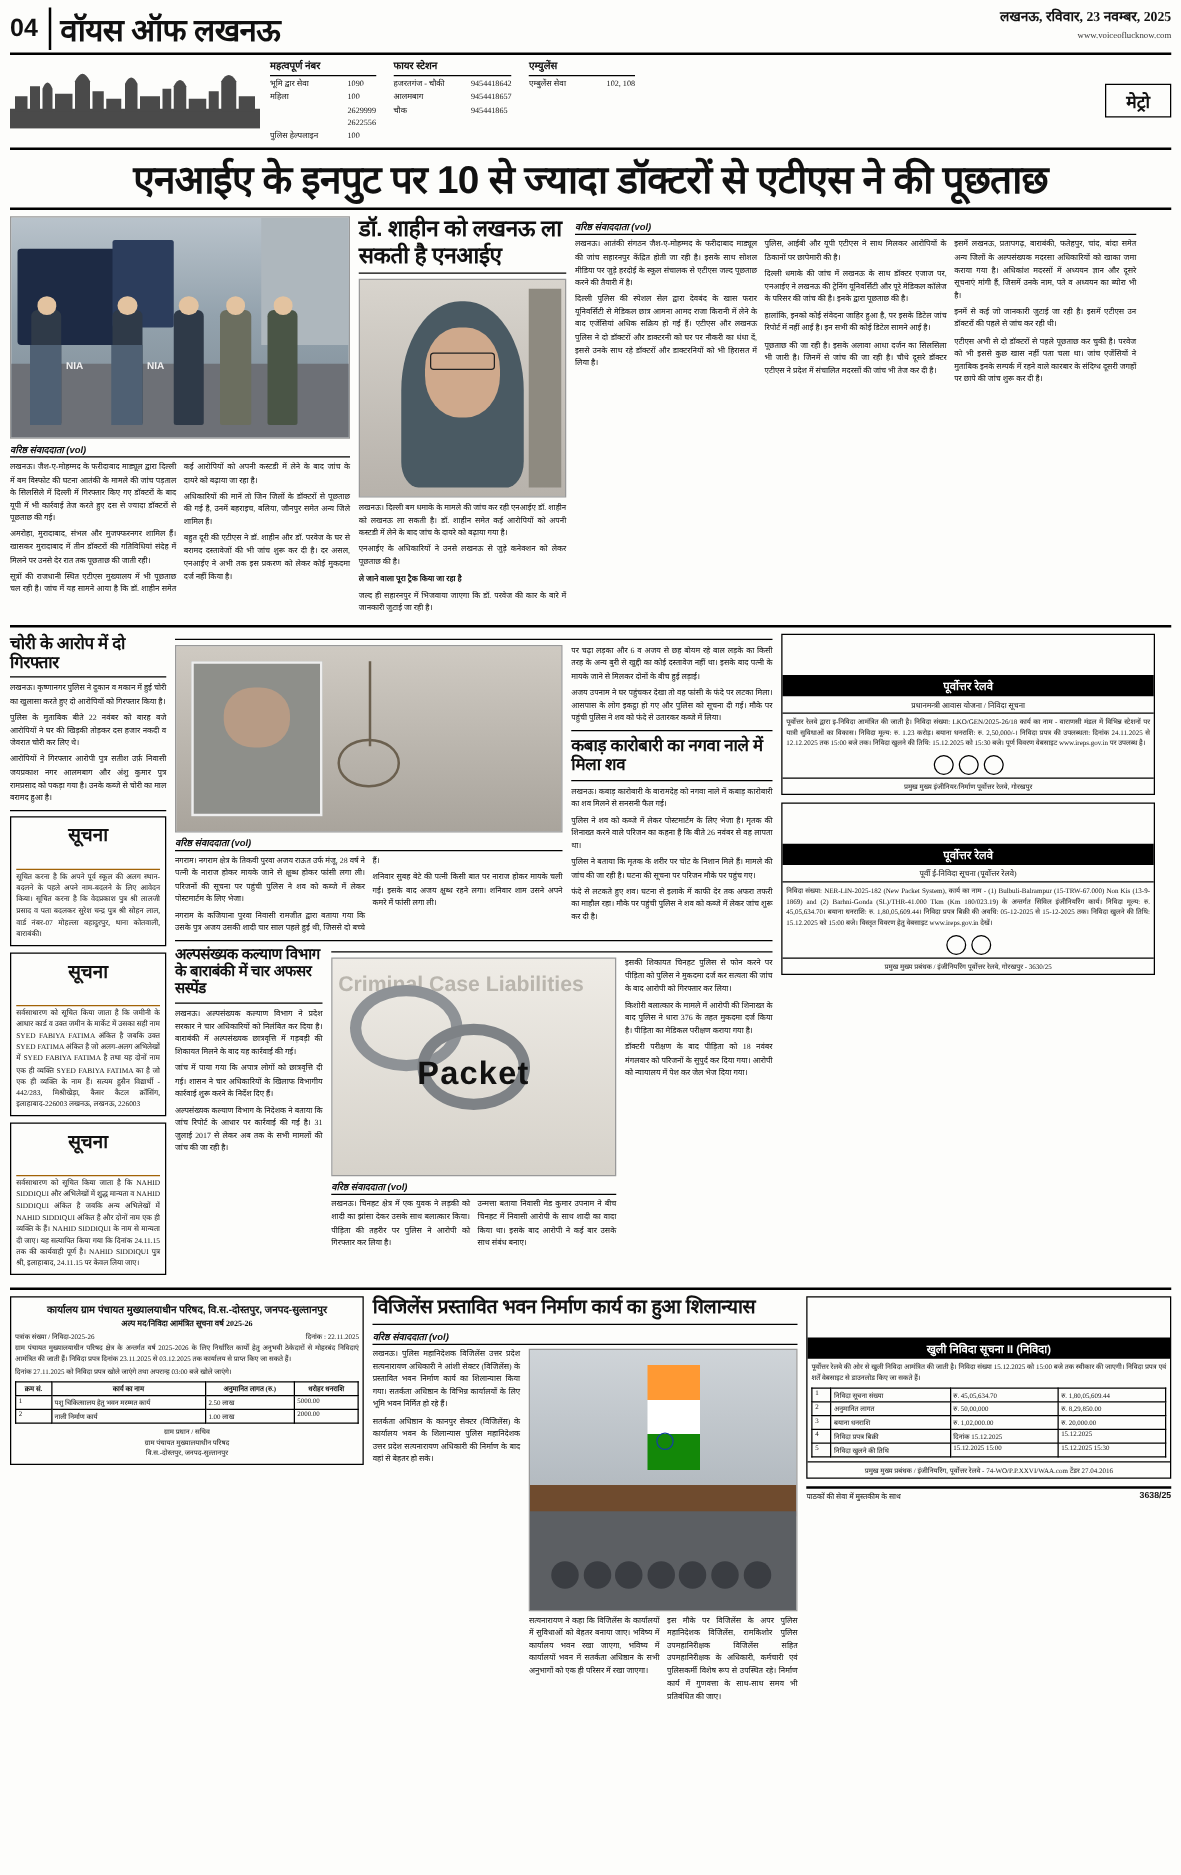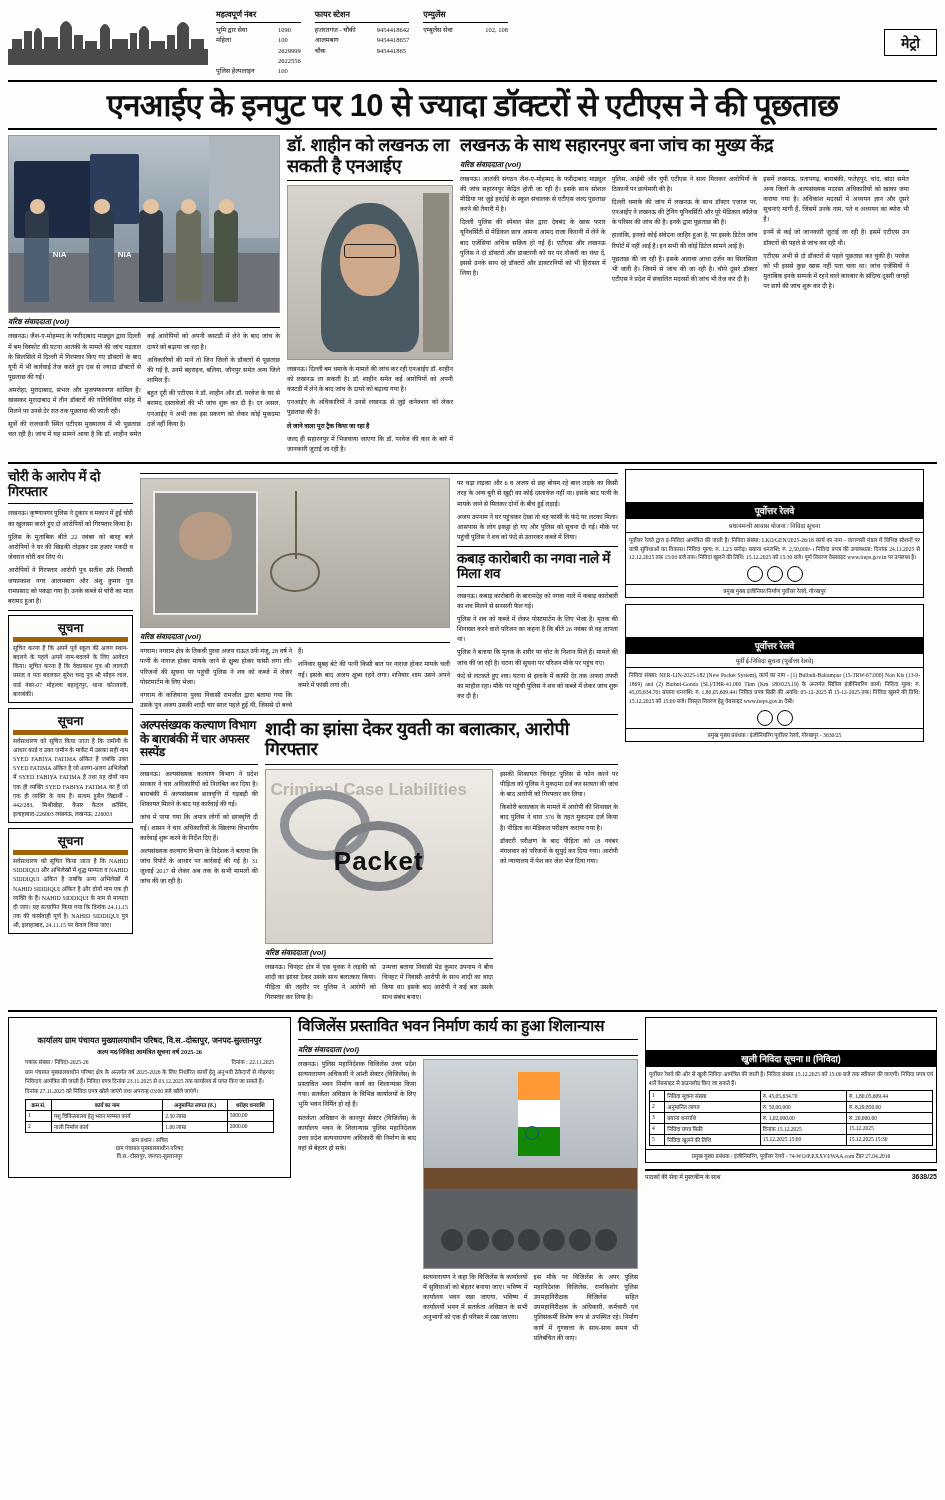--- a/index.html
+++ b/index.html
@@ -108,52 +108,62 @@
   
   .ph-event { height:210px; background:linear-gradient(#cfd4d8,#9aa3ab); }
   .ph-event .flag { position:absolute; left:44%; top:6%; width:42px; height:84px; background:linear-gradient(#ff9933 0 33%, #ffffff 33% 66%, #138808 66% 100%); }
   .ph-event .wheel { position:absolute; left:47.5%; top:32%; width:14px; height:14px; border:1.5px solid #13429b; border-radius:50%; }
   .ph-event .stage { position:absolute; left:0; right:0; top:52%; height:12%; background:#6f4b2e; }
   .ph-event .crowd { position:absolute; left:0; right:0; bottom:0; height:38%; background:#5c5f63; }
   .ph-event .head { position:absolute; bottom:8%; width:22px; height:22px; background:#3a3d42; border-radius:50%; }
 
   
   .notice { border:1px solid #000; padding:3px 4px; margin-bottom:5px; }
-  .notice .nt-title { text-align:center; font-family:"Liberation Sans",sans-serif; font-weight:bold; font-size:12px; border-bottom:5px solid #a16207; margin-bottom:2px; padding-bottom:1px; }
+  .notice .nt-title { text-align:center; font-family:"Liberation Sans",sans-serif; font-weight:bold; font-size:15px; border-bottom:1px solid #a16207; margin-bottom:2px; padding-bottom:18px; }
   .notice .nt-body { font-size:5.9px; line-height:1.55; text-align:justify; }
 
   .railbox { border:1.5px solid #000; margin-bottom:6px; }
   .railbox .rb-head { background:#000; color:#fff; text-align:center; font-family:"Liberation Sans",sans-serif; font-weight:bold; font-size:9px; padding:2px 0;margin-top:32px; }
   .railbox .rb-sub { text-align:center; font-size:6.2px; padding:2px 3px; border-bottom:1px solid #000; }
   .railbox .rb-body { font-size:5.6px; line-height:1.5; padding:3px; text-align:justify; }
   .railbox .rb-foot { font-size:5.6px; text-align:center; padding:2px; border-top:1px solid #000; }
   .logo-strip { display:flex; align-items:center; justify-content:center; gap:4px; padding:2px; }
   .logo-strip .lg { width:16px; height:16px; border:1px solid #000; border-radius:50%; }
 
   table.tbl { width:100%; border-collapse:collapse; font-size:5.5px; }
   table.tbl th, table.tbl td { border:0.7px solid #000; padding:1px 2px; vertical-align:top; }
   table.tbl th { font-weight:bold; text-align:center; }
 
-  .tender { border:1.5px solid #000; padding:16px; margin-bottom:5px; }
+  .tender { border:1.5px solid #000; padding:3px; margin-bottom:5px; }
   .tender .t-title { text-align:center; font-family:"Liberation Sans",sans-serif; font-weight:bold; font-size:8px; margin-bottom:2px; }
   .tender .t-body { font-size:5.6px; line-height:1.5; text-align:justify; }
 
   .footer-strip { border-top:2px solid #000; margin-top:4px; padding-top:2px; display:flex; justify-content:space-between; font-size:6px; }
   .badge-num { font-family:"Liberation Sans",sans-serif; font-weight:bold; font-size:7px; }
 
   .center { text-align:center; }
   .bold { font-weight:bold; }
   .mini { font-size:5.6px; line-height:1.5; }
   .kvrow { display:flex; justify-content:space-between; font-size:5.6px; }
 </style>
 </head>
 <body>
 
 <div class="page">
 
+  <div class="masthead">
+    <div class="mh-left">
+      <div class="mh-pageno">04</div>
+      <div class="mh-title">वॉयस ऑफ लखनऊ</div>
+    </div>
+    <div class="mh-right">
+      <div class="date">लखनऊ, रविवार, 23 नवम्बर, 2025</div>
+      <div class="site">www.voiceoflucknow.com</div>
+    </div>
+  </div>
 
   <div class="infobar">
     <div class="skyline">
       <svg width="200" height="56" viewBox="0 0 200 56">
         <g fill="#4a4a4a">
           <rect x="0" y="40" width="200" height="16"></rect>
           <rect x="4" y="30" width="10" height="12"></rect>
           <rect x="16" y="22" width="8" height="20"></rect>
           <path d="M26 42 L26 24 Q30 14 34 24 L34 42 Z"></path>
           <rect x="36" y="28" width="14" height="14"></rect>
@@ -266,21 +276,20 @@
       </div>
       <div class="body-text" style="margin-top:4px;">
         <p>लखनऊ। दिल्ली बम धमाके के मामले की जांच कर रही एनआईए डॉ. शाहीन को लखनऊ ला सकती है। डॉ. शाहीन समेत कई आरोपियों को अपनी कस्टडी में लेने के बाद जांच के दायरे को बढ़ाया गया है।</p>
         <p>एनआईए के अधिकारियों ने उनसे लखनऊ से जुड़े कनेक्शन को लेकर पूछताछ की है।</p>
         <p class="bold">ले जाने वाला पूरा ट्रैक किया जा रहा है</p>
         <p>जल्द ही सहारनपुर में भिजवाया जाएगा कि डॉ. परवेज की कार के बारे में जानकारी जुटाई जा रही है।</p>
       </div>
     </div>
 
     <div class="col" style="width:449px;">
-      <div class="sub-head h-19">लखनऊ के साथ सहारनपुर बना जांच का मुख्य केंद्र</div>
       <div class="byline">वरिष्ठ संवाददाता (vol)</div>
       <div class="body-text cols3">
         <p>लखनऊ। आतंकी संगठन जैश-ए-मोहम्मद के फरीदाबाद माड्यूल की जांच सहारनपुर केंद्रित होती जा रही है। इसके साथ सोशल मीडिया पर जुड़े हरदोई के स्कूल संचालक से एटीएस जल्द पूछताछ करने की तैयारी में है।</p>
         <p>दिल्ली पुलिस की स्पेशल सेल द्वारा देवबंद के खास फरार यूनिवर्सिटी से मेडिकल छात्र आमना आमद राजा किरानी में लेने के बाद एजेंसियां अधिक सक्रिय हो गई हैं। एटीएस और लखनऊ पुलिस ने दो डॉक्टरों और डाक्टरनी को घर पर नौकरी का धंधा दें, इससे उनके साथ रहे डॉक्टरों और डाक्टरनियों को भी हिरासत में लिया है।</p>
         <p>पुलिस, आईबी और यूपी एटीएस ने साथ मिलकर आरोपियों के ठिकानों पर छापेमारी की है।</p>
         <p>दिल्ली धमाके की जांच में लखनऊ के साथ डॉक्टर एजाज पर, एनआईए ने लखनऊ की ट्रेनिंग यूनिवर्सिटी और पूरे मेडिकल कॉलेज के परिसर की जांच की है। इनके द्वारा पूछताछ की है।</p>
         <p>हालांकि, इनको कोई संवेदना जाहिर हुआ है, पर इसके डिटेल जांच रिपोर्ट में नहीं आई है। इन सभी की कोई डिटेल सामने आई है।</p>
         <p>पूछताछ की जा रही है। इसके अलावा आधा दर्जन का सिलसिला भी जारी है। जिनमें से जांच की जा रही है। चौथे दूसरे डॉक्टर एटीएस ने प्रदेश में संचालित मदरसों की जांच भी तेज कर दी है।</p>
         <p>इसमें लखनऊ, प्रतापगढ़, बाराबंकी, फतेहपुर, चांद, बांदा समेत अन्य जिलों के अल्पसंख्यक मदरसा अधिकारियों को खाका जमा कराया गया है। अधिकांश मदरसों में अध्ययन ज्ञान और दूसरे सूचनाएं मांगी हैं, जिसमें उनके नाम, पते व अध्ययन का ब्योरा भी है।</p>
         <p>इनमें से कई जो जानकारी जुटाई जा रही है। इसमें एटीएस उन डॉक्टरों की पहले से जांच कर रही थी।</p>
@@ -355,21 +364,20 @@
         <div class="col" style="width:118px;">
           <div class="sub-head h-12">अल्पसंख्यक कल्याण विभाग के बाराबंकी में चार अफसर सस्पेंड</div>
           <div class="hr-thin"></div>
           <div class="body-text">
             <p>लखनऊ। अल्पसंख्यक कल्याण विभाग ने प्रदेश सरकार ने चार अधिकारियों को निलंबित कर दिया है। बाराबंकी में अल्पसंख्यक छात्रवृत्ति में गड़बड़ी की शिकायत मिलने के बाद यह कार्रवाई की गई।</p>
             <p>जांच में पाया गया कि अपात्र लोगों को छात्रवृत्ति दी गई। शासन ने चार अधिकारियों के खिलाफ विभागीय कार्रवाई शुरू करने के निर्देश दिए हैं।</p>
             <p>अल्पसंख्यक कल्याण विभाग के निदेशक ने बताया कि जांच रिपोर्ट के आधार पर कार्रवाई की गई है। 31 जुलाई 2017 से लेकर अब तक के सभी मामलों की जांच की जा रही है।</p>
           </div>
         </div>
         <div class="col" style="width:353px;">
-          <div class="sub-head h-19">शादी का झांसा देकर युवती का बलात्कार, आरोपी गिरफ्तार</div>
           <div class="hr-thin"></div>
           <div class="row">
             <div class="col" style="width:228px;">
               <div class="photo ph-crime ph-frame">
                 <div class="bgword">Criminal Case Liabilities</div>
                 <div class="cuff"></div>
                 <div class="cuff2"></div>
                 <div class="crimeword">Packet</div>
               </div>
               <div class="byline">वरिष्ठ संवाददाता (vol)</div>

